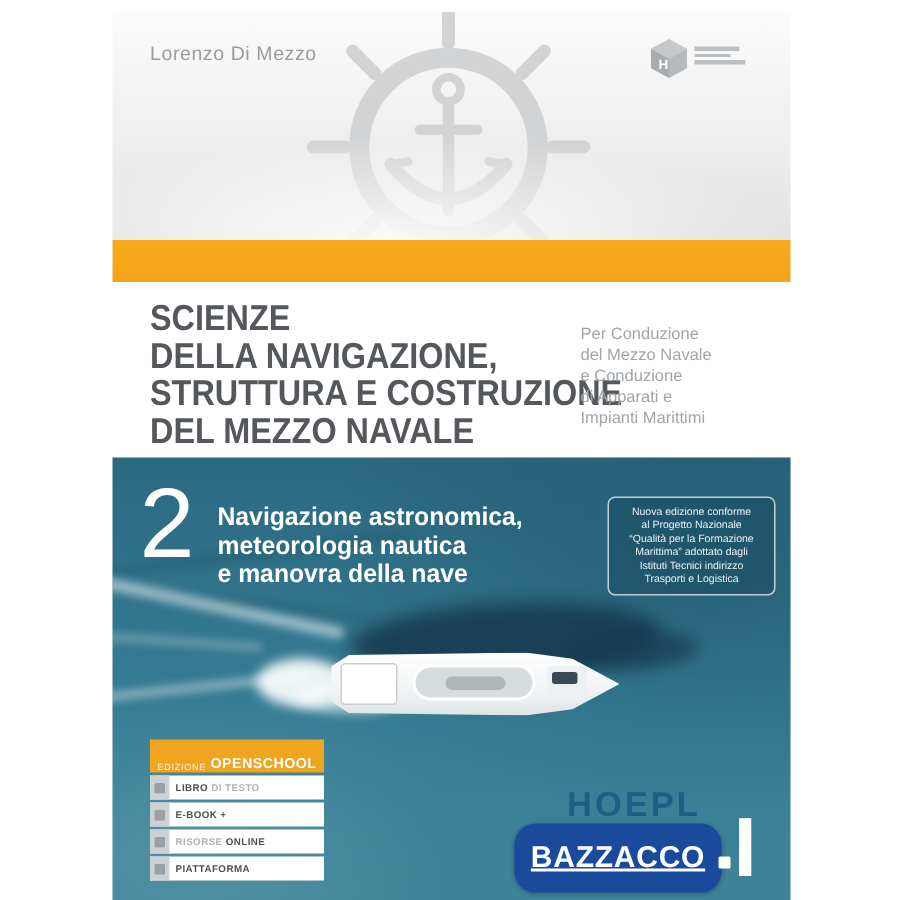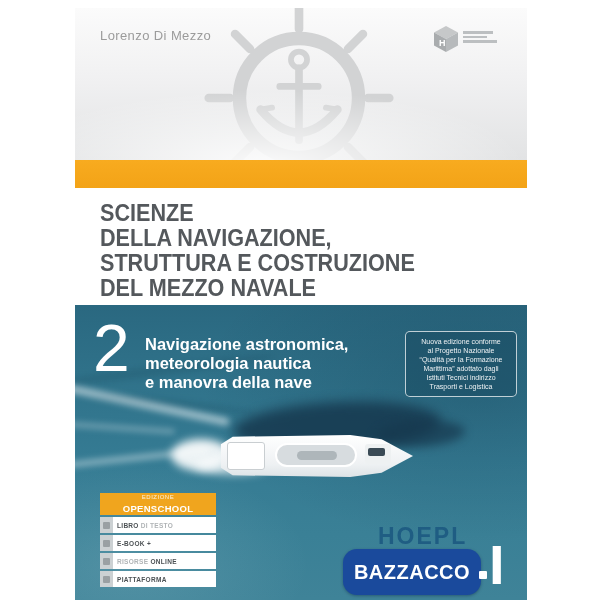--- a/index.html
+++ b/index.html
@@ -69,38 +69,38 @@
               border-radius:50%;filter:blur(4px);opacity:.65;}
   .wake-streak1{position:absolute;left:-12px;top:96px;width:168px;height:8px;background:#fff;opacity:.5;
                 filter:blur(3px);transform:rotate(12deg);border-radius:4px;}
   .wake-streak2{position:absolute;left:-16px;top:150px;width:150px;height:6px;background:#fff;opacity:.4;
                 filter:blur(3px);transform:rotate(-6deg);border-radius:3px;}
   .wake-streak3{position:absolute;left:-20px;top:120px;width:120px;height:5px;background:#fff;opacity:.3;
                 filter:blur(3px);transform:rotate(4deg);border-radius:3px;}
 
   
   .openschool{position:absolute;left:25px;top:188px;width:116px;z-index:3;}
-  .os-header{height:22px;background:#f0a51e;display:flex;align-items:center;justify-content:center;gap:3px;flex-direction:column;}
+  .os-header{height:22px;background:#f0a51e;display:flex;align-items:flex-end;justify-content:center;gap:3px;}
   .os-ed{font-size:6px;color:rgba(255,255,255,.85);letter-spacing:.5px;font-weight:400;}
   .os-open{font-size:9.5px;color:#fff;font-weight:700;letter-spacing:.3px;}
   .os-rows{margin-top:2px;display:flex;flex-direction:column;gap:2px;}
   .os-row{height:16px;background:#fff;display:flex;align-items:center;}
   .os-ico{width:13px;height:16px;background:#ccd1d3;display:flex;align-items:center;justify-content:center;
           margin-right:4px;flex:none;}
   .os-ico i{display:block;width:7px;height:7px;background:#9aa0a3;border-radius:1px;}
   .os-label{font-size:6.5px;font-weight:700;color:#4c5154;letter-spacing:.3px;white-space:nowrap;}
   .os-light{color:#b0b4b6;font-weight:700;}
 
   
   .hoepl-behind{position:absolute;left:303px;top:218px;font-size:23px;font-weight:700;color:#1f5d83;
                 letter-spacing:2px;z-index:2;}
   .bazzacco{position:absolute;left:268px;top:244px;width:138px;height:46px;background:#1a4a9c;
             border-radius:14px;z-index:3;display:flex;align-items:center;justify-content:center;
             color:#fff;font-weight:700;font-size:20px;letter-spacing:.5px;
-            box-shadow:0 1px 3px rgba(0,20,50,.35);}
+            box-shadow:0 1px 3px rgba(0,20,50,.35);text-decoration:underline;}
   .hoepli-i{position:absolute;left:414px;top:232px;z-index:3;color:#fff;font-size:56px;font-weight:700;
             line-height:1;}
   .hoepli-dot{position:absolute;left:404px;top:266px;width:8px;height:8px;background:#fff;z-index:3;
               border-radius:1px;}
 </style>
 </head>
 <body>
 
 <div class="stage">
   <div class="cover">
@@ -146,20 +146,27 @@
 
     <div class="yellow-bar"></div>
 
     <div class="title-panel">
       <div class="title">
         <div>SCIENZE</div>
         <div>DELLA NAVIGAZIONE,</div>
         <div>STRUTTURA E COSTRUZIONE</div>
         <div>DEL MEZZO NAVALE</div>
       </div>
+      <div class="right-col">
+        <div>Per Conduzione</div>
+        <div>del Mezzo Navale</div>
+        <div>e Conduzione</div>
+        <div>di Apparati e</div>
+        <div>Impianti Marittimi</div>
+      </div>
     </div>
 
     <div class="sea">
       <div class="ripple r1"></div>
       <div class="ripple r2"></div>
 
       <div class="vol-num">2</div>
       <div class="vol-sub">
         <div>Navigazione astronomica,</div>
         <div>meteorologia nautica</div>

